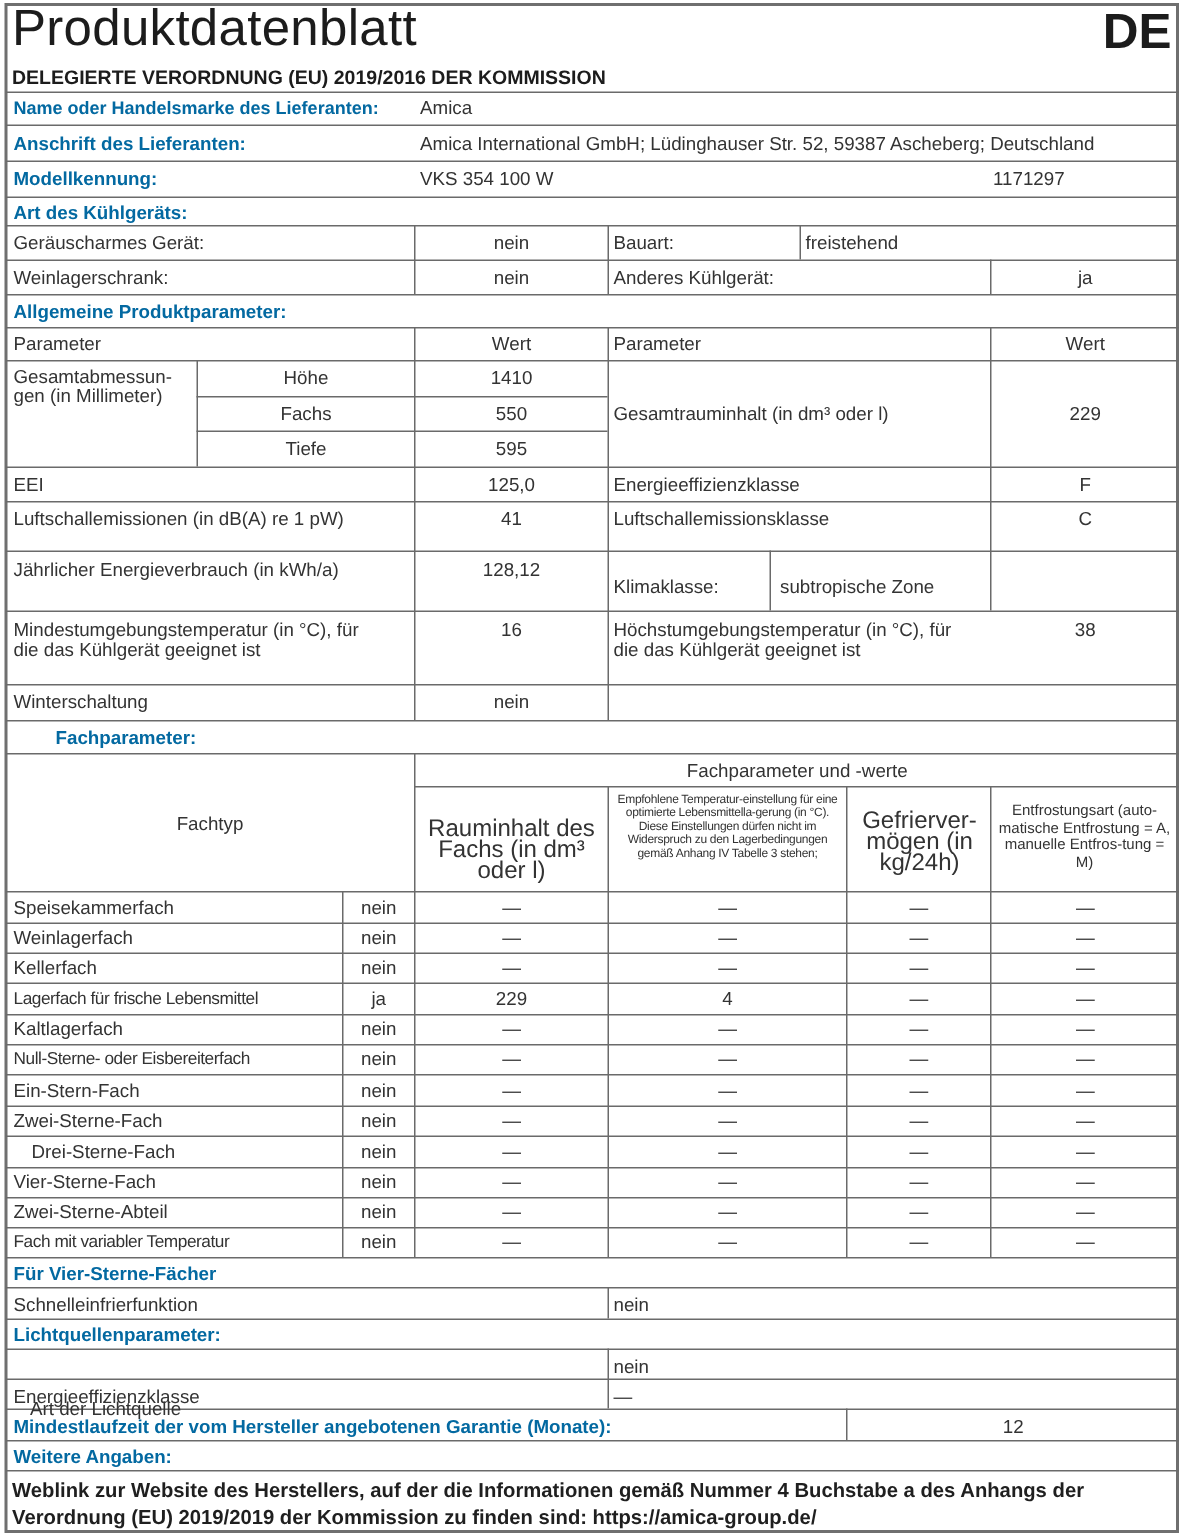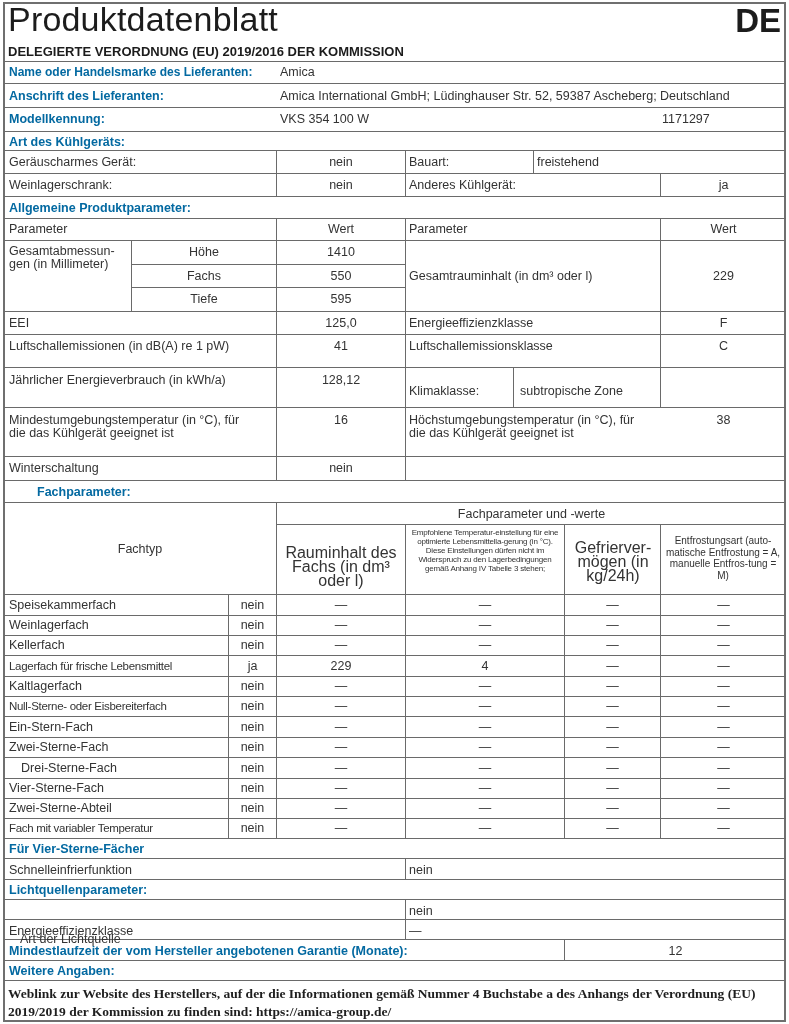--- a/index.html
+++ b/index.html
@@ -10,21 +10,21 @@
   .vline { position: absolute; width: 0; border-left: 1.5px solid #6a6a6a; }
   .t { position: absolute; font-size: 12.5px; line-height: 14px; white-space: nowrap; color: #333; }
   .b { font-weight: bold; color: #0369a1; }
   .c { text-align: center; }
   .title { position: absolute; left: 8px; top: 0px; font-size: 34px; font-weight: normal; color: #1c1c1c; letter-spacing: 0.2px; }
   .de { position: absolute; right: 8px; top: 2px; font-size: 33px; font-weight: bold; color: #1c1c1c; }
   .sub { position: absolute; left: 8px; top: 44px; font-size: 13px; font-weight: bold; color: #1c1c1c; }
   .small { font-size: 8px; line-height: 9px; white-space: normal; text-align: center; letter-spacing: -0.2px; }
   .hdr2 { font-size: 16px; line-height: 14px; white-space: normal; text-align: center; }
   .hdr3 { font-size: 10px; line-height: 11.5px; white-space: normal; text-align: center; }
-  .bold-link { position: absolute; left: 8px; top: 985px; font-size: 13.5px; line-height: 18px; font-weight: bold; color: #1f1f1f; width: 770px; font-family: Liberation Serif, serif; }
+  .bold-link { position: absolute; left: 8px; top: 985px; font-size: 13.5px; line-height: 18px; font-weight: bold; color: #1f1f1f; width: 770px; }
 </style>
 </head>
 <body>
 
 <div class="sheet"></div>
 
 <div class="title">Produktdatenblatt</div>
 <div class="de">DE</div>
 <div class="sub">DELEGIERTE VERORDNUNG (EU) 2019/2016 DER KOMMISSION</div>
 

